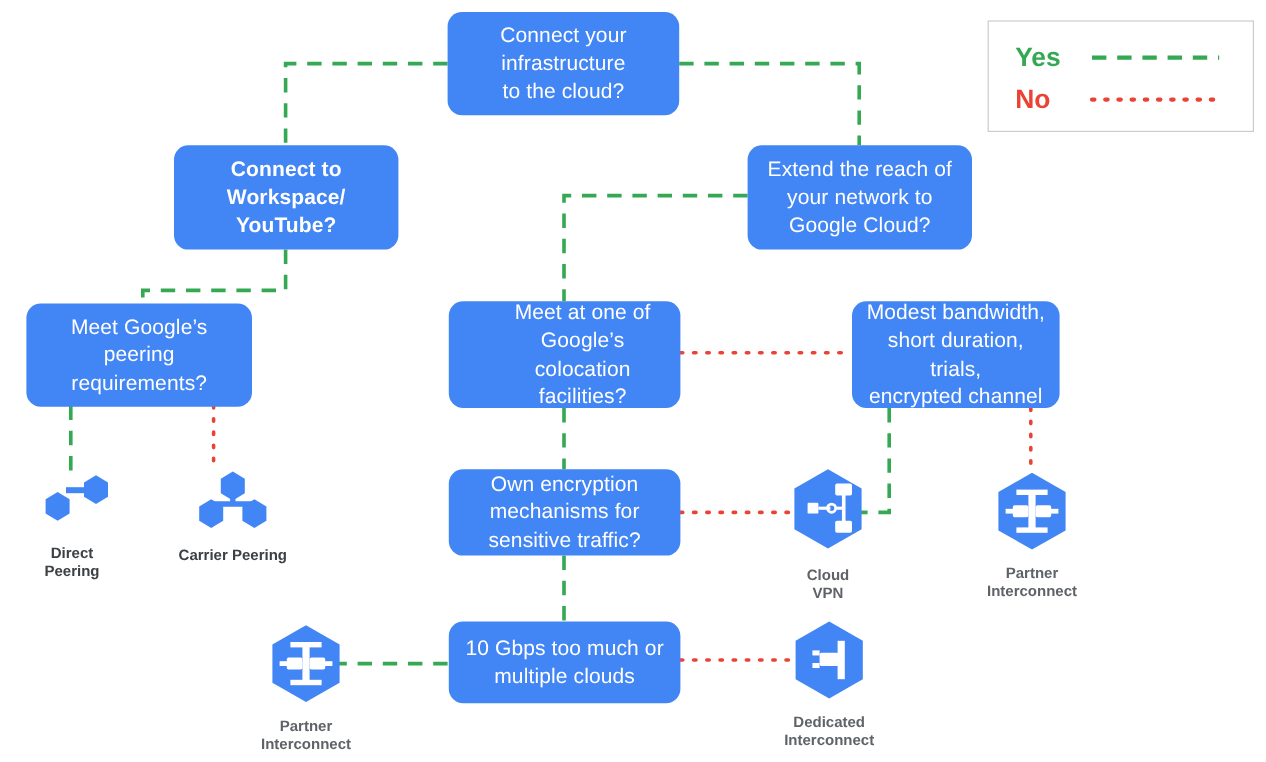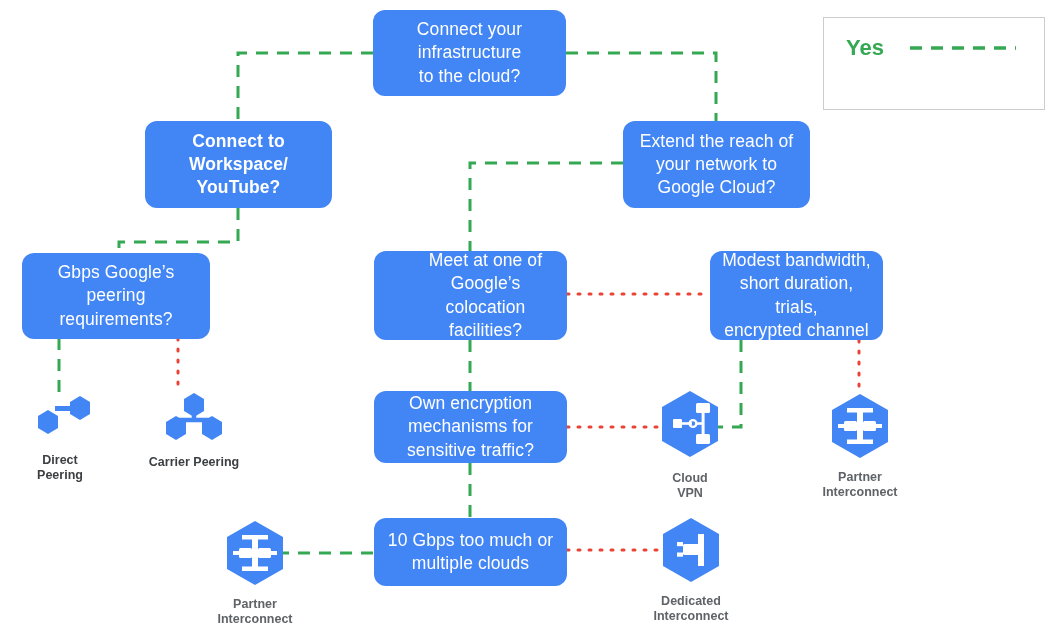--- a/index.html
+++ b/index.html
@@ -118,21 +118,21 @@
 YouTube?</span>
   </div>
 
   <div class="node" style="left:623px; top:121px; width:187px; height:87px;">
     <span>Extend the reach of
 your network to
 Google Cloud?</span>
   </div>
 
   <div class="node" style="left:22px; top:253px; width:188px; height:86px;">
-    <span>Gbps Google’s
+    <span>Meet Google’s
 peering
 requirements?</span>
   </div>
 
   <div class="node" style="left:374px; top:251px; width:193px; height:89px;padding-left:40px;">
     <span>Meet at one of
 Google’s colocation
 facilities?</span>
   </div>
 
@@ -249,15 +249,21 @@
 Interconnect</span>
   </div>
 
   <div class="legend" style="left:823px; top:17px; width:222px; height:93px;">
     <div class="legend-row" style="left:22px; top:17px;">
       <span class="legend-label legend-yes">Yes</span>
       <svg width="110" height="12">
         <line x1="2" y1="6" x2="108" y2="6" stroke="#34A853" stroke-width="3.5" stroke-dasharray="12 9"></line>
       </svg>
     </div>
+    <div class="legend-row" style="left:22px; top:52px;">
+      <span class="legend-label legend-no">No</span>
+      <svg width="110" height="12">
+        <line x1="2" y1="6" x2="108" y2="6" stroke="#EA4335" stroke-width="3.5" stroke-dasharray="2 9" stroke-linecap="round"></line>
+      </svg>
+    </div>
   </div>
 
 </div>
 
 </body></html>

